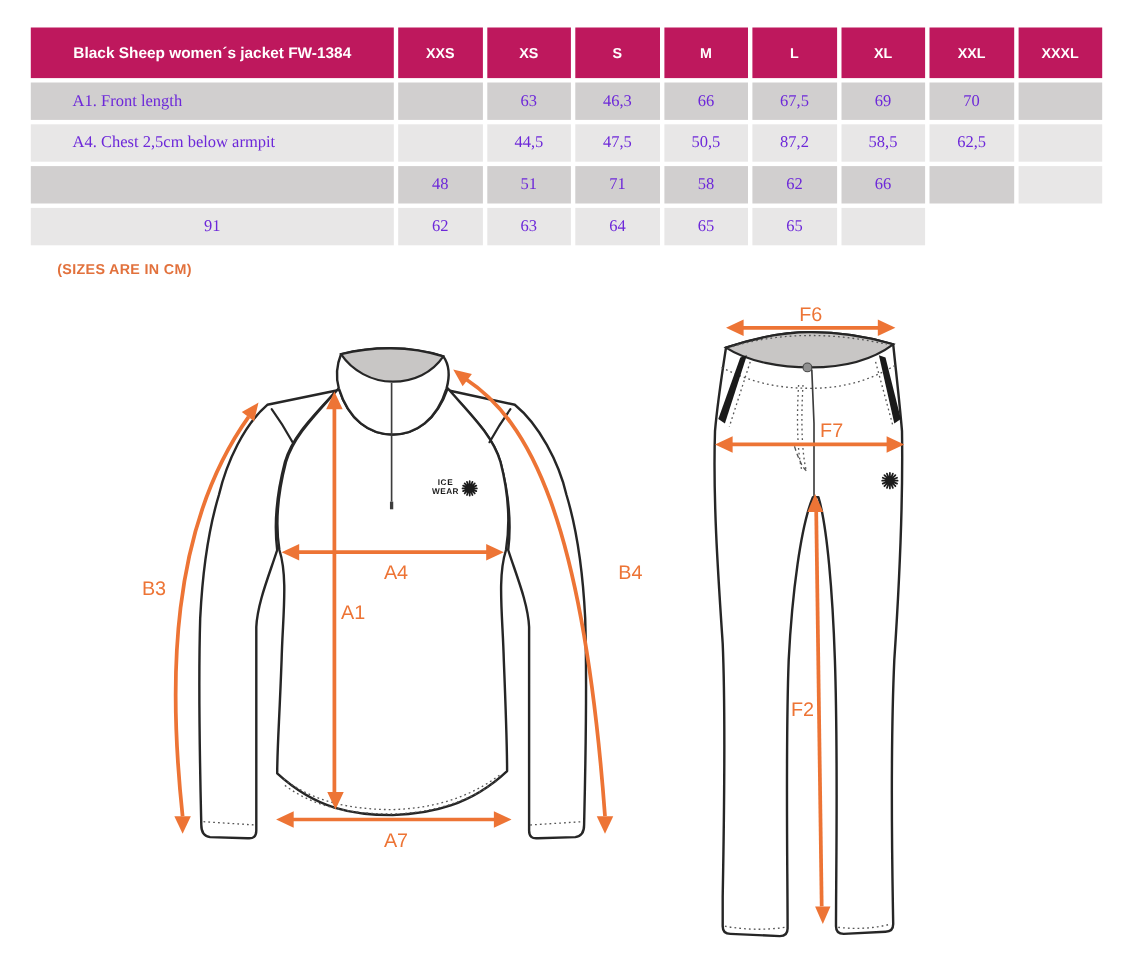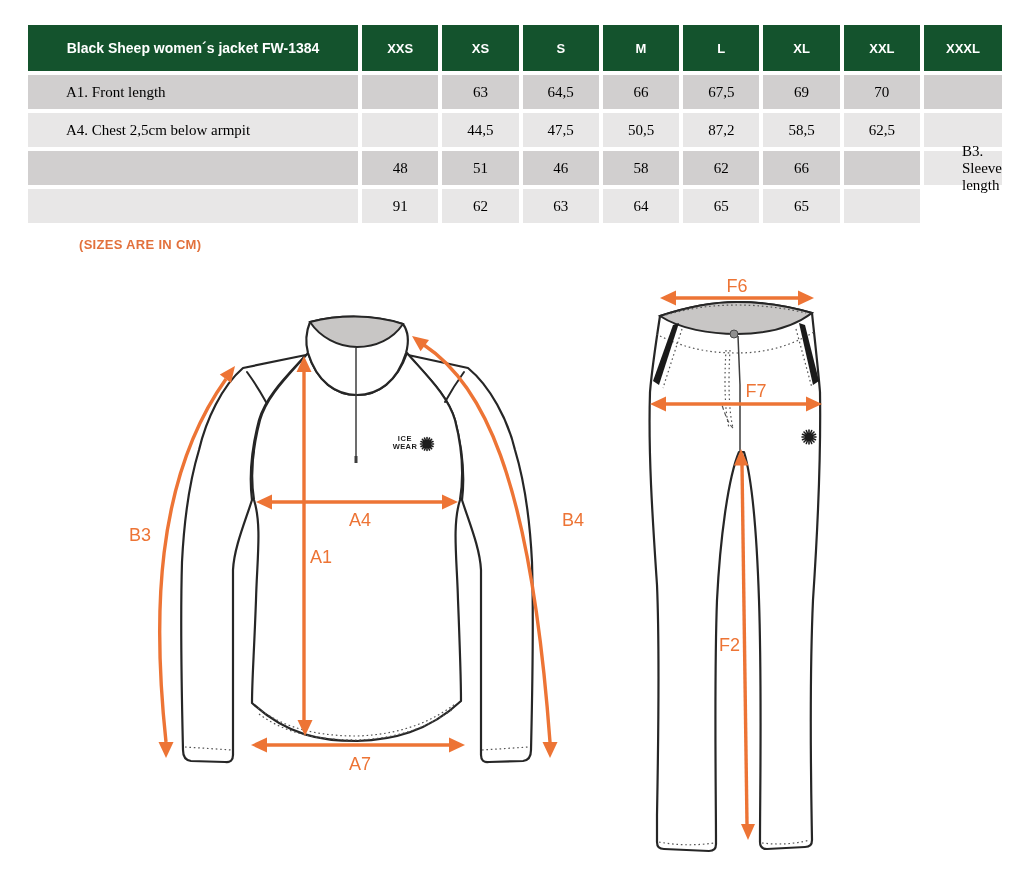--- a/index.html
+++ b/index.html
@@ -2,30 +2,30 @@
 <html><head>
 <meta charset="utf-8">
 <style>
   html,body{margin:0;padding:0;background:#ffffff;}
   .page{position:relative;width:1027px;height:888px;background:#ffffff;overflow:hidden;
         font-family:"Liberation Sans",sans-serif;}
 
   
   .size-table{position:absolute;left:28px;top:25px;width:974px;
               display:grid;grid-template-columns:330px repeat(8,1fr);gap:4px;}
-  .th{background:#14532d;color:#ffffff;font-size:13px;font-weight:bold;
+  .th{background:#be185d;color:#ffffff;font-size:13px;font-weight:bold;
       display:flex;align-items:center;justify-content:center;height:46px;}
   .th.title{font-size:14px;}
-  .td{font-family:"Liberation Serif",serif;font-size:15px;color:#000000;
+  .td{font-family:"Liberation Serif",serif;font-size:15px;color:#6d28d9;
       display:flex;align-items:center;justify-content:center;height:34px;}
   .td.lbl{justify-content:flex-start;padding-left:38px;box-sizing:border-box;}
   .rA{background:#D1CFCF;}
   .rB{background:#E8E7E7;}
 
-  .note{position:absolute;left:79px;top:237px;color:#E2713C;font-size:13px;
+  .note{position:absolute;left:52px;top:237px;color:#E2713C;font-size:13px;
         font-weight:600;letter-spacing:.3px;}
 
   svg{position:absolute;overflow:visible;}
   .outline{fill:#ffffff;stroke:#262626;stroke-width:2.2;stroke-linejoin:round;stroke-linecap:round;}
   .seam{fill:none;stroke:#262626;stroke-width:2;stroke-linecap:round;}
   .thin{fill:none;stroke:#3d3d3d;stroke-width:1.5;}
   .stitch{fill:none;stroke:#555555;stroke-width:1.2;stroke-dasharray:1.6 2.8;}
   .gray{fill:#C8C6C5;stroke:#262626;stroke-width:2;}
   .ar{fill:none;stroke:#ED7435;stroke-width:3.4;}
   .ah{fill:#ED7435;stroke:none;}
@@ -46,47 +46,46 @@
     <div class="th">S</div>
     <div class="th">M</div>
     <div class="th">L</div>
     <div class="th">XL</div>
     <div class="th">XXL</div>
     <div class="th">XXXL</div>
 
     <div class="td lbl rA">A1. Front length</div>
     <div class="td rA"></div>
     <div class="td rA">63</div>
-    <div class="td rA">64,5</div>
+    <div class="td rA">46,3</div>
     <div class="td rA">66</div>
     <div class="td rA">67,5</div>
     <div class="td rA">69</div>
     <div class="td rA">70</div>
     <div class="td rA"></div>
 
     <div class="td lbl rB">A4. Chest 2,5cm below armpit</div>
     <div class="td rB"></div>
     <div class="td rB">44,5</div>
     <div class="td rB">47,5</div>
     <div class="td rB">50,5</div>
     <div class="td rB">87,2</div>
     <div class="td rB">58,5</div>
     <div class="td rB">62,5</div>
     <div class="td rB"></div>
 
     <div class="td rA"></div>
     <div class="td rA">48</div>
     <div class="td rA">51</div>
-    <div class="td rA">46</div>
+    <div class="td rA">71</div>
     <div class="td rA">58</div>
     <div class="td rA">62</div>
     <div class="td rA">66</div>
     <div class="td rA"></div>
 
-    <div class="td lbl rB">B3. Sleeve length</div>
     <div class="td rB"></div>
     <div class="td rB">91</div>
     <div class="td rB">62</div>
     <div class="td rB">63</div>
     <div class="td rB">64</div>
     <div class="td rB">65</div>
     <div class="td rB">65</div>
     <div class="td rB"></div>
   </div>
 

